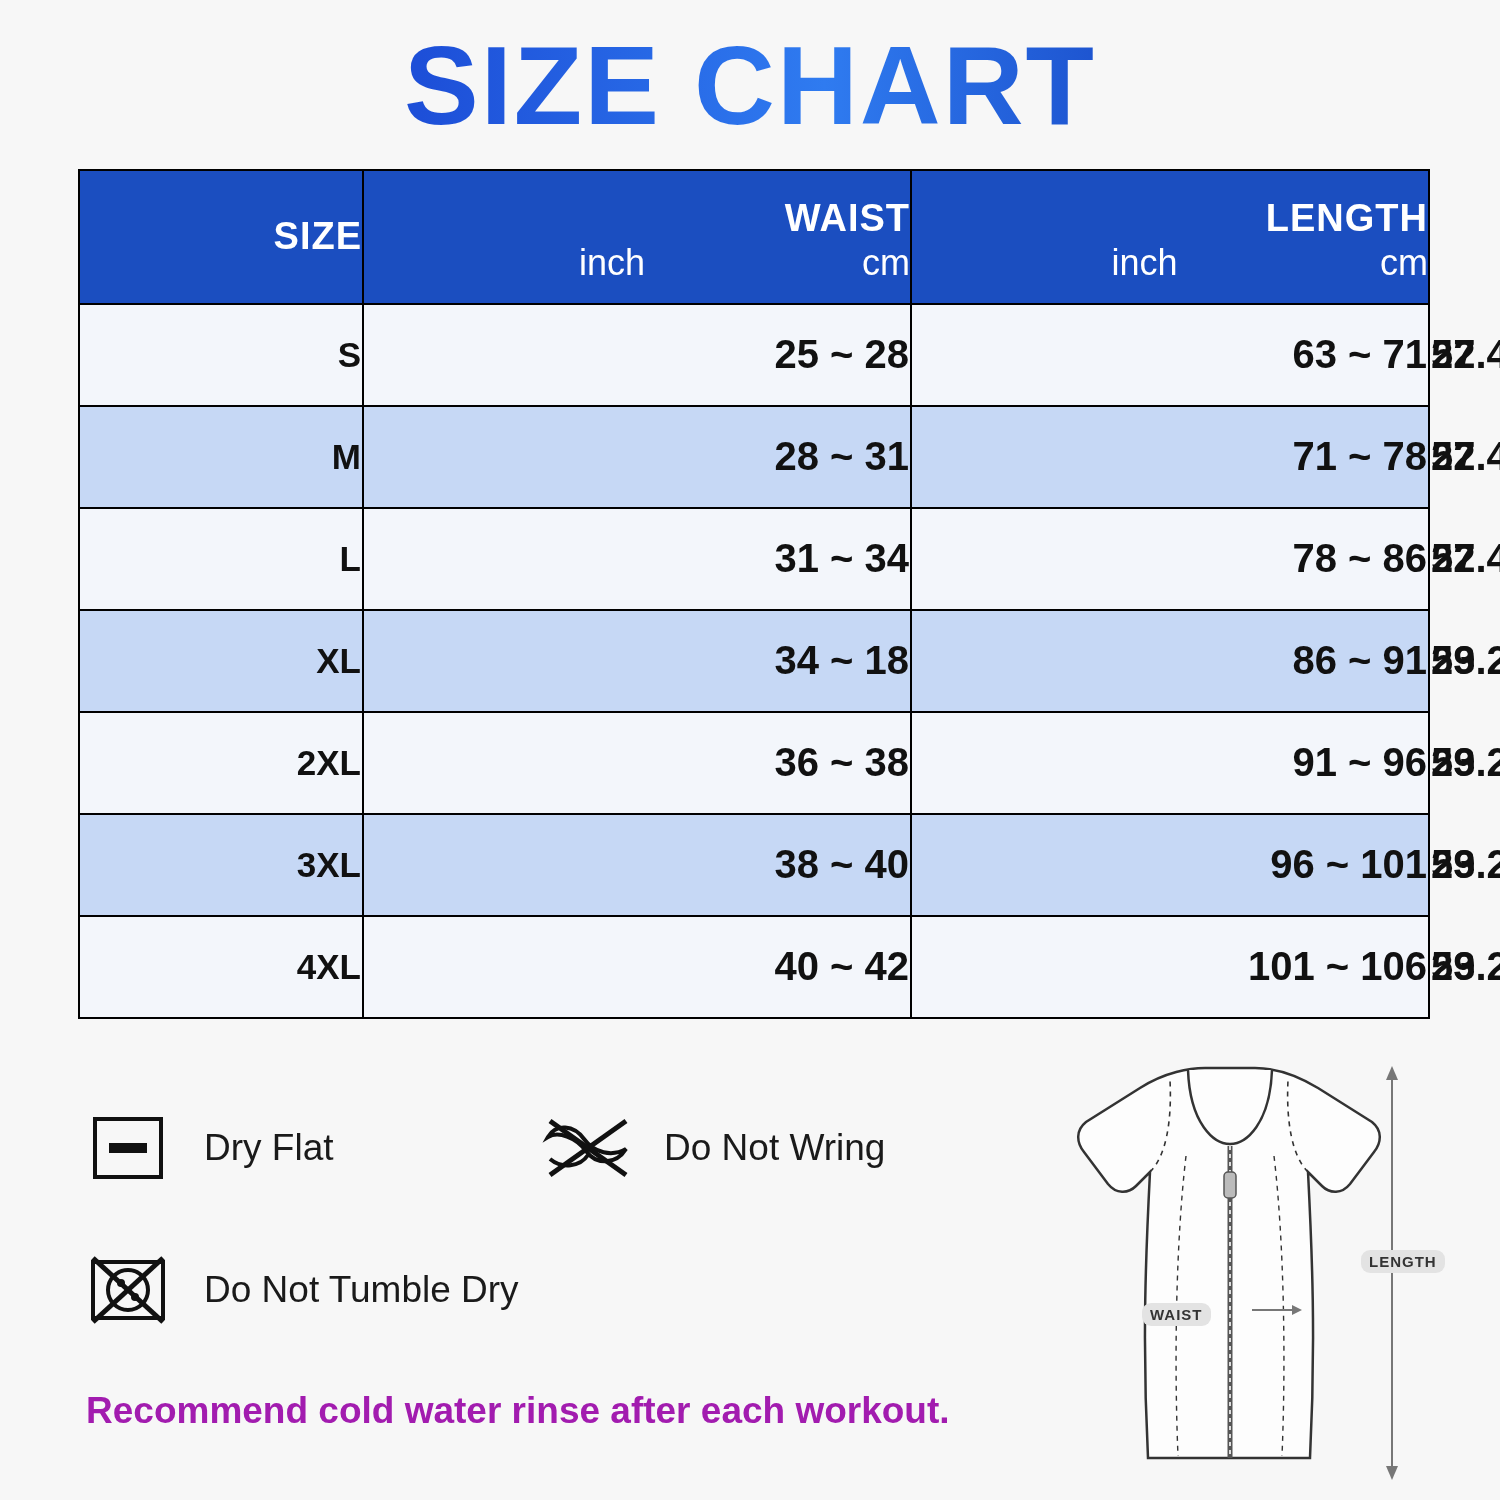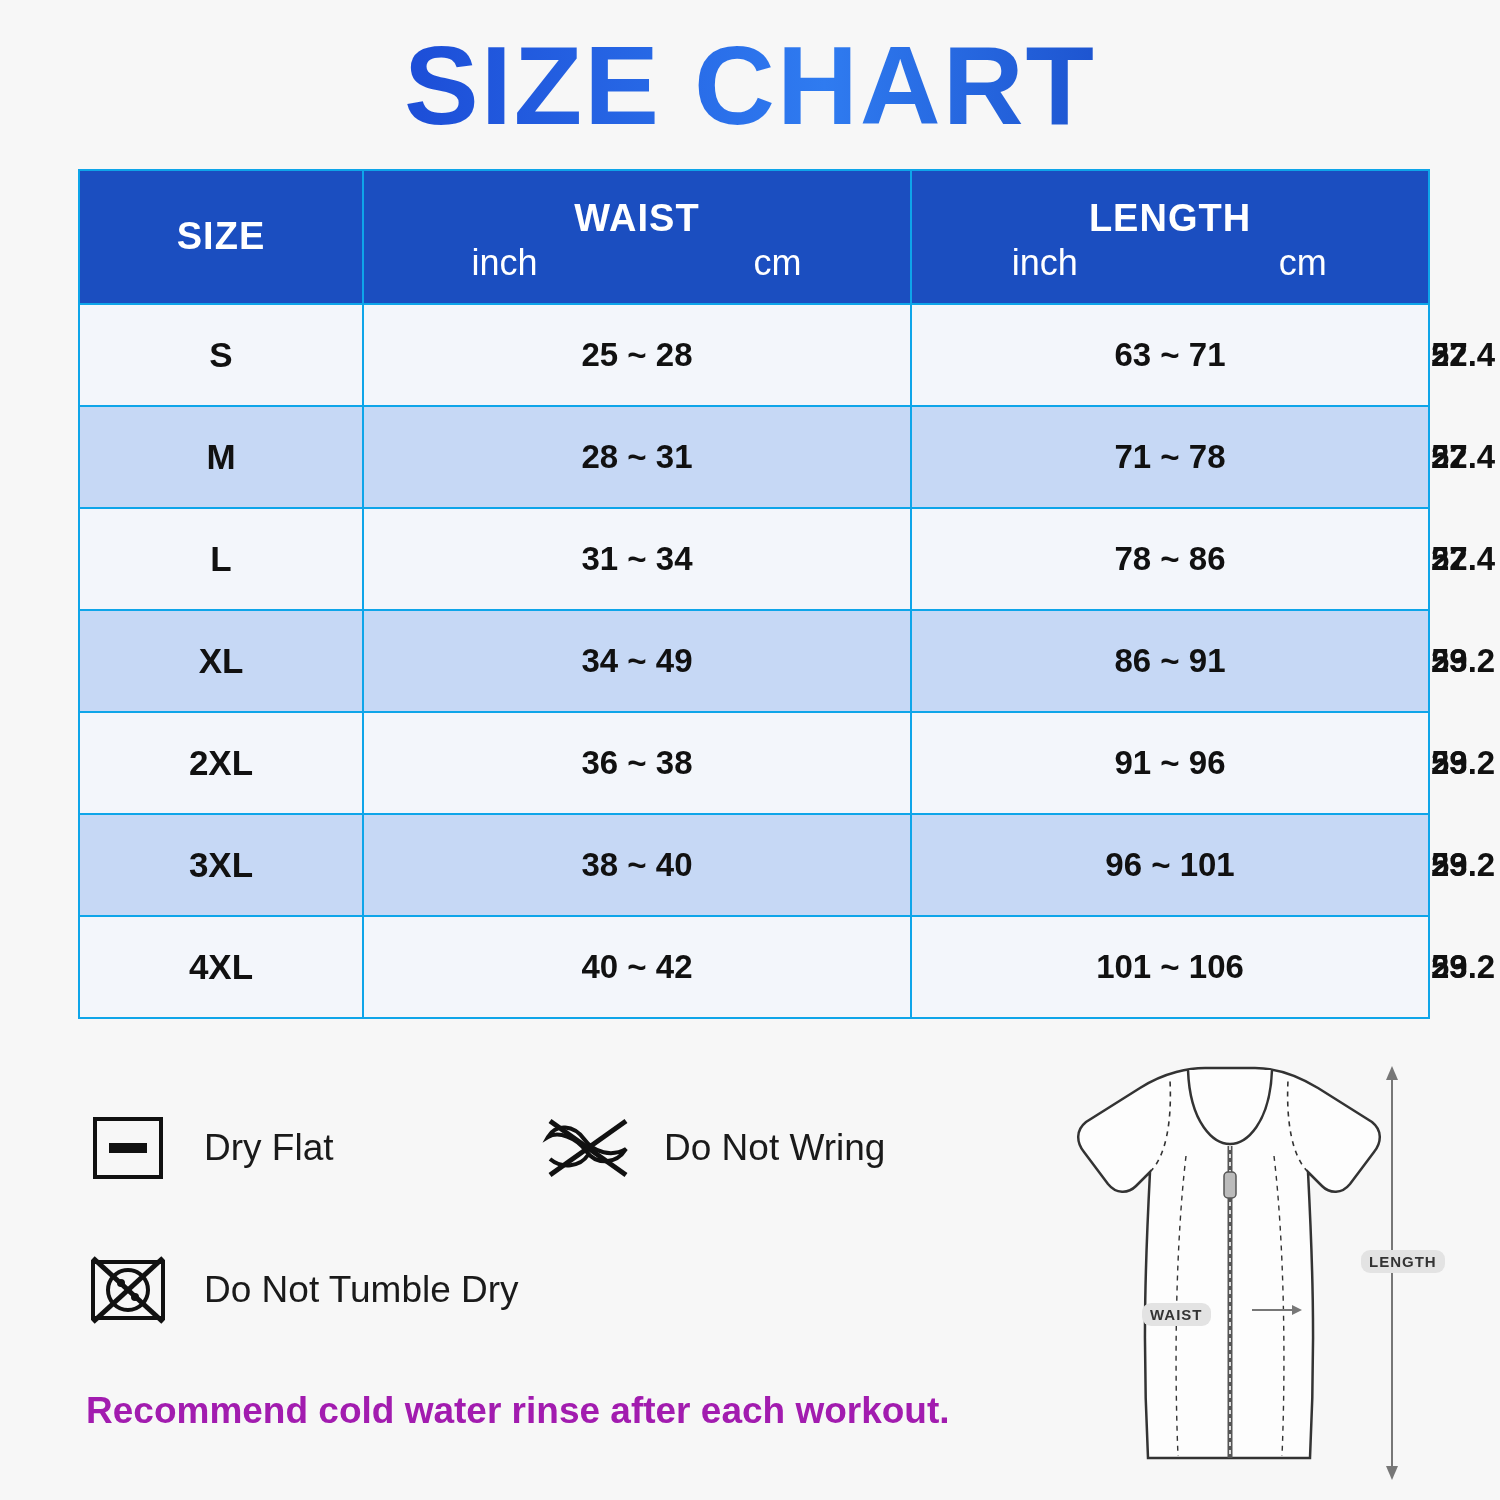--- a/index.html
+++ b/index.html
@@ -32,22 +32,22 @@
   
   #chart-wrap {
     margin: 18px 78px 0 78px;
   }
   table.size-table {
     width: 1344px;
     border-collapse: collapse;
     table-layout: fixed;
   }
   table.size-table th, table.size-table td {
-    border: 2px solid #0ea5e9;
-    text-align: center;
+    border: 2px solid #000000;
+    text-align: right;
   }
   thead th {
     background: #1b4ec0;
     color: #fff;
     border-color: #1b4ec0;
     padding: 0;
   }
   .hdr-size {
     font-size: 38px;
     font-weight: bold;
@@ -68,21 +68,21 @@
   .grp-units span {
     flex: 1;
     font-size: 36px;
     font-weight: normal;
     padding-bottom: 16px;
   }
   .grp-units span:first-child { flex: 1.06; }
 
   tbody td {
     height: 98px;
-    font-size: 33px;
+    font-size: 40px;
     font-weight: bold;
     color: #111;
   }
   tbody tr.odd td { background: #f3f6fb; }
   tbody tr.even td { background: #c6d8f5; }
   td.size-cell { font-size: 35px; }
 
   
   #care {
     position: absolute;
@@ -187,21 +187,21 @@
       </tr>
       <tr class="odd">
         <td class="size-cell">L</td>
         <td>31 ~ 34</td>
         <td>78 ~ 86</td>
         <td>22.4</td>
         <td>57</td>
       </tr>
       <tr class="even">
         <td class="size-cell">XL</td>
-        <td>34 ~ 49</td>
+        <td>34 ~ 18</td>
         <td>86 ~ 91</td>
         <td>23.2</td>
         <td>59</td>
       </tr>
       <tr class="odd">
         <td class="size-cell">2XL</td>
         <td>36 ~ 38</td>
         <td>91 ~ 96</td>
         <td>23.2</td>
         <td>59</td>

